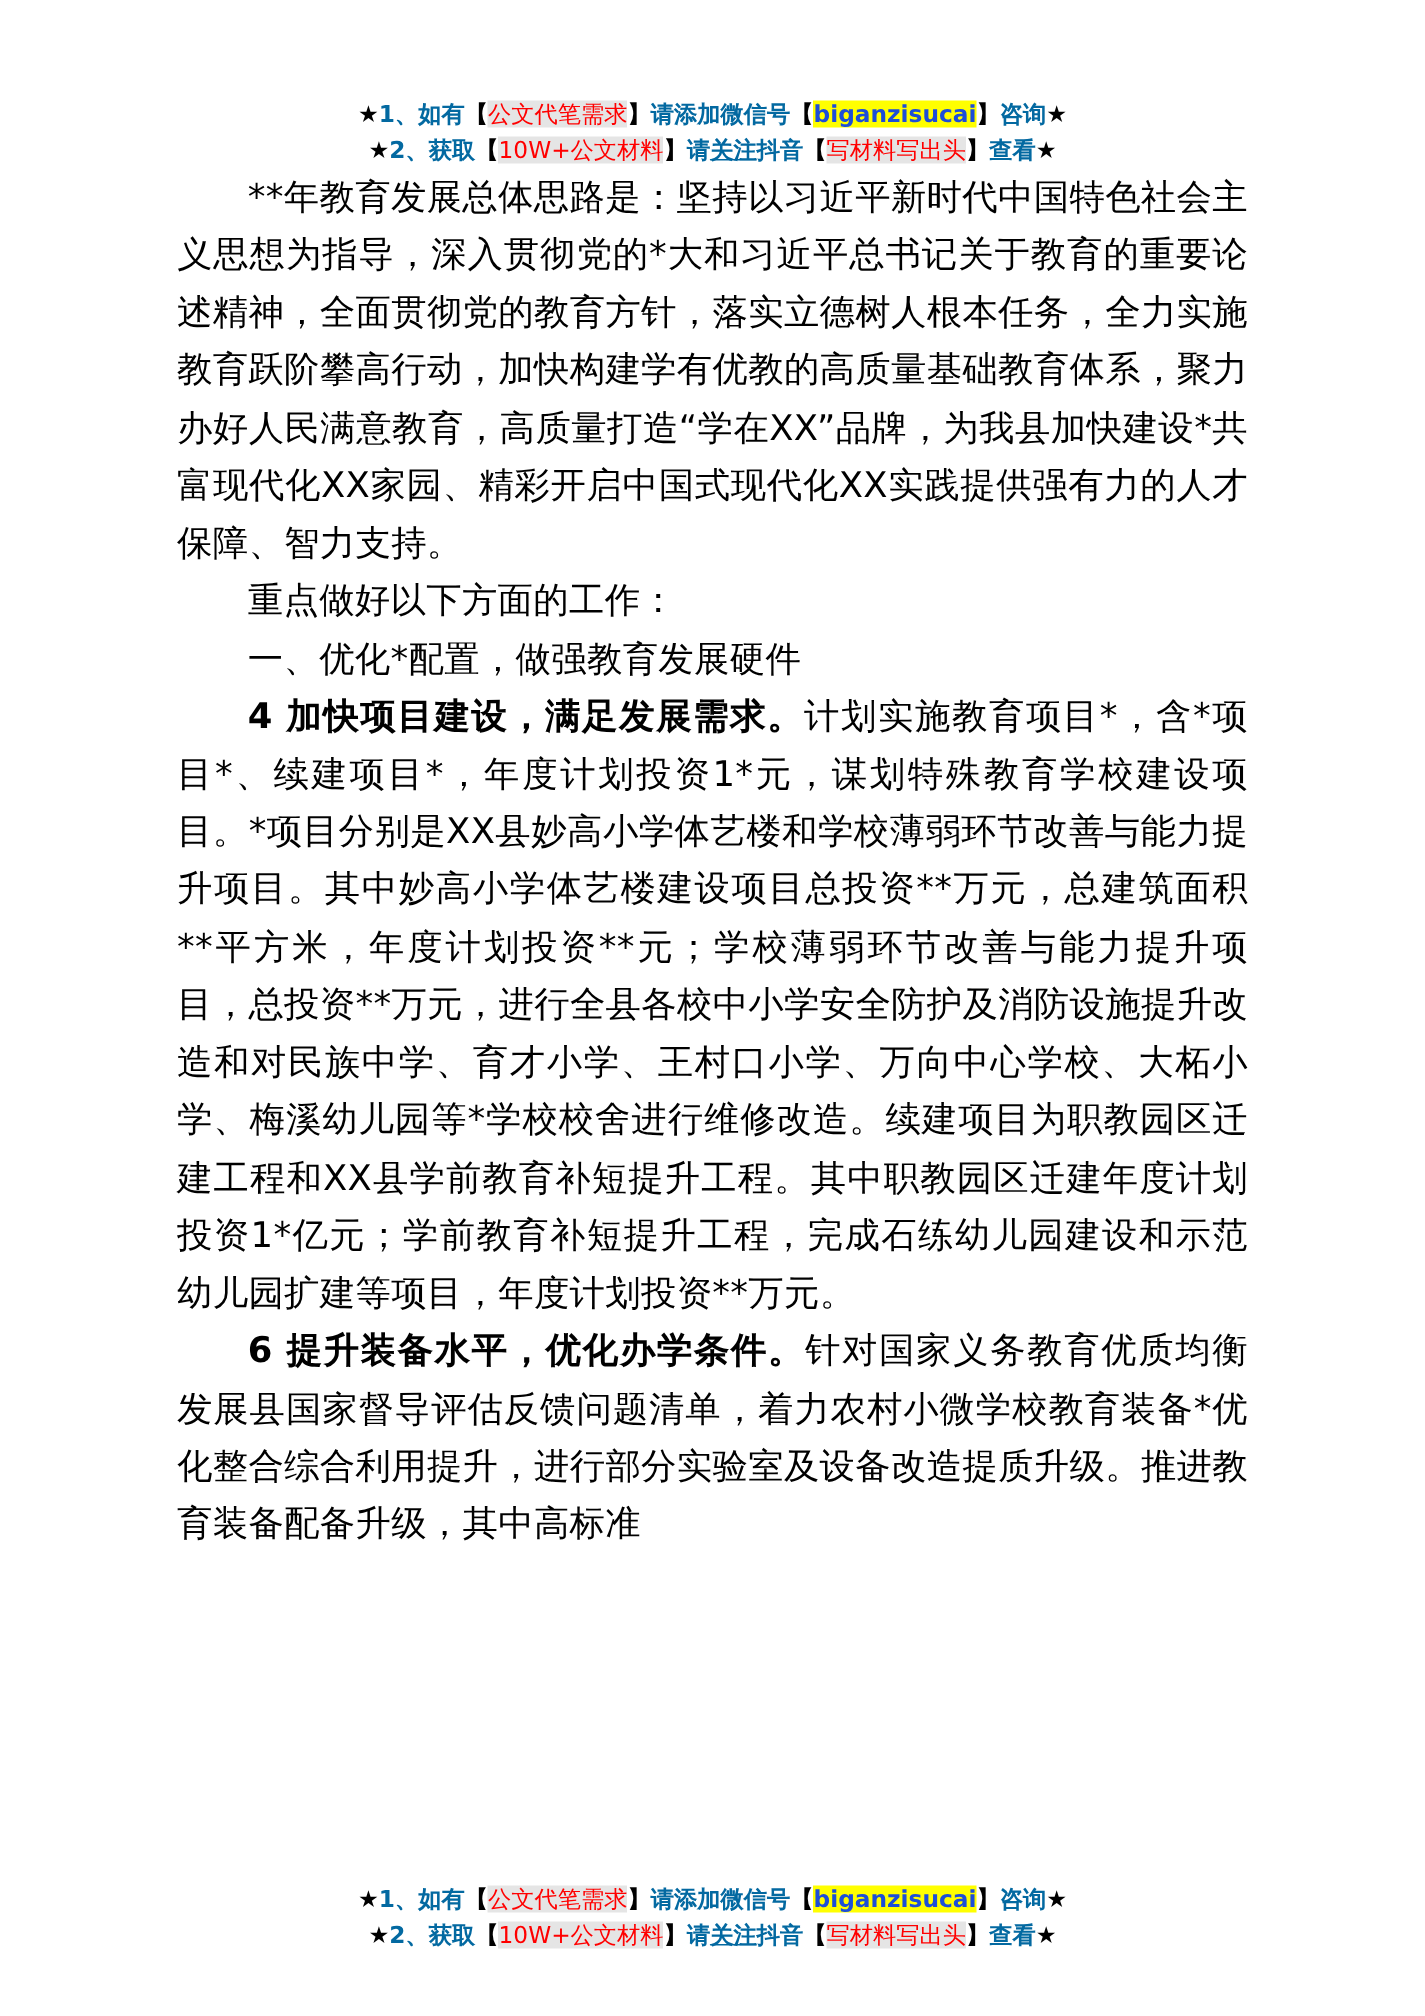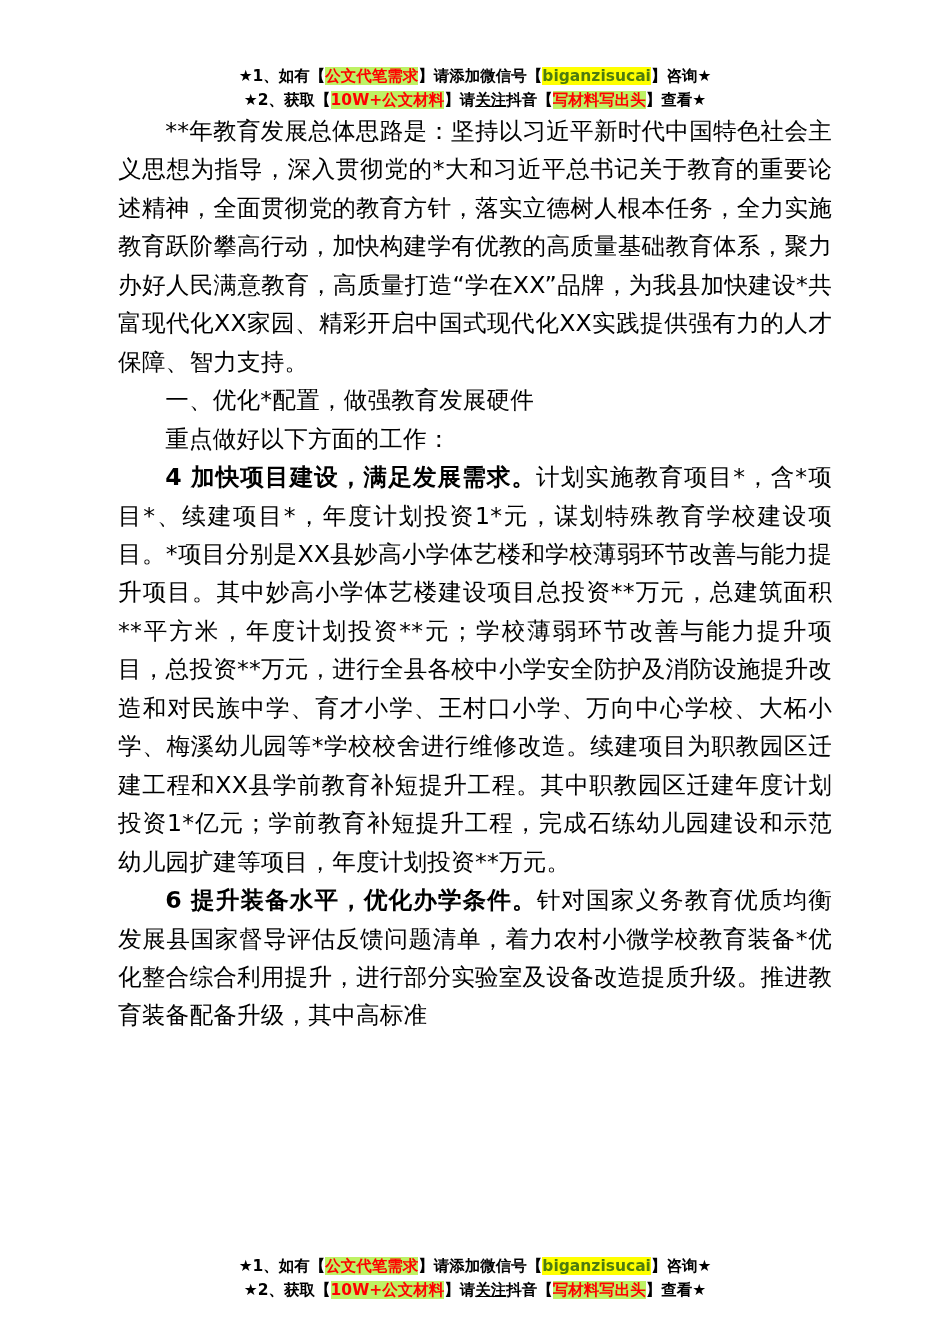--- a/index.html
+++ b/index.html
@@ -25,29 +25,29 @@
   
   .promo {
     text-align: center;
     line-height: 1.55;
     font-weight: bold;
     font-size: 15.5px;
     letter-spacing: 0px;
   }
   .promo-line { white-space: nowrap; }
   .promo .star { color: #000; }
-  .promo .plain { color: #000000; text-align: center; }
+  .promo .plain { color: #0369a1; text-align: center; }
   .promo .hl-red {
-    background: #bef264;
+    background: #e5e5e5;
     color: #ff0000;
-    font-weight: bold;
+    font-weight: normal;
   }
   .promo .hl-blue {
     background: #ffff00;
-    color: #4d7c0f;
+    color: #1d4ed8;
     font-weight: bold;
   }
   .promo .brk { color: #000; }
   .promo .ul { text-decoration: underline; }
 
   .promo-top { margin-top: 6px; }
 
   .promo-bottom {
     position: absolute;
     left: 0;
@@ -90,22 +90,22 @@
       <span class="star">★</span><span class="plain">1、如有</span><span class="brk">【</span><span class="hl-red">公文代笔需求</span><span class="brk">】</span><span class="plain">请添加微信号</span><span class="brk">【</span><span class="hl-blue">biganzisucai</span><span class="brk">】</span><span class="plain">咨询</span><span class="star">★</span>
     </div>
     <div class="promo-line">
       <span class="star">★</span><span class="plain">2、获取</span><span class="brk">【</span><span class="hl-red">10W+公文材料</span><span class="brk">】</span><span class="plain">请</span><span class="plain ul">关注</span><span class="plain">抖音</span><span class="brk">【</span><span class="hl-red">写材料写出头</span><span class="brk">】</span><span class="plain">查看</span><span class="star">★</span>
     </div>
   </div>
 
 
   <div class="body-text">
     <p>**年教育发展总体思路是：坚持以习近平新时代中国特色社会主义思想为指导，深入贯彻党的*大和习近平总书记关于教育的重要论述精神，全面贯彻党的教育方针，落实立德树人根本任务，全力实施教育跃阶攀高行动，加快构建学有优教的高质量基础教育体系，聚力办好人民满意教育，高质量打造“学在XX”品牌，为我县加快建设*共富现代化XX家园、精彩开启中国式现代化XX实践提供强有力的人才保障、智力支持。</p>
+    <p>重点做好以下方面的工作：</p>
     <p>一、优化*配置，做强教育发展硬件</p>
-    <p>重点做好以下方面的工作：</p>
     <p><b>4 加快项目建设，满足发展需求。</b><span>计划实施教育项目*，含*项目*、续建项目*，年度计划投资1*元，谋划特殊教育学校建设项目。*项目分别是XX县妙高小学体艺楼和学校薄弱环节改善与能力提升项目。其中妙高小学体艺楼建设项目总投资**万元，总建筑面积**平方米，年度计划投资**元；学校薄弱环节改善与能力提升项目，总投资**万元，进行全县各校中小学安全防护及消防设施提升改造和对民族中学、育才小学、王村口小学、万向中心学校、大柘小学、梅溪幼儿园等*学校校舍进行维修改造。续建项目为职教园区迁建工程和XX县学前教育补短提升工程。其中职教园区迁建年度计划投资1*亿元；学前教育补短提升工程，完成石练幼儿园建设和示范幼儿园扩建等项目，年度计划投资**万元。</span></p>
     <p><b>6 提升装备水平，优化办学条件。</b><span>针对国家义务教育优质均衡发展县国家督导评估反馈问题清单，着力农村小微学校教育装备*优化整合综合利用提升，进行部分实验室及设备改造提质升级。推进教育装备配备升级，其中高标准</span></p>
   </div>
 
   <div class="promo promo-bottom">
     <div class="promo-line">
       <span class="star">★</span><span class="plain">1、如有</span><span class="brk">【</span><span class="hl-red">公文代笔需求</span><span class="brk">】</span><span class="plain">请添加微信号</span><span class="brk">【</span><span class="hl-blue">biganzisucai</span><span class="brk">】</span><span class="plain">咨询</span><span class="star">★</span>
     </div>
     <div class="promo-line">
       <span class="star">★</span><span class="plain">2、获取</span><span class="brk">【</span><span class="hl-red">10W+公文材料</span><span class="brk">】</span><span class="plain">请</span><span class="plain ul">关注</span><span class="plain">抖音</span><span class="brk">【</span><span class="hl-red">写材料写出头</span><span class="brk">】</span><span class="plain">查看</span><span class="star">★</span>

